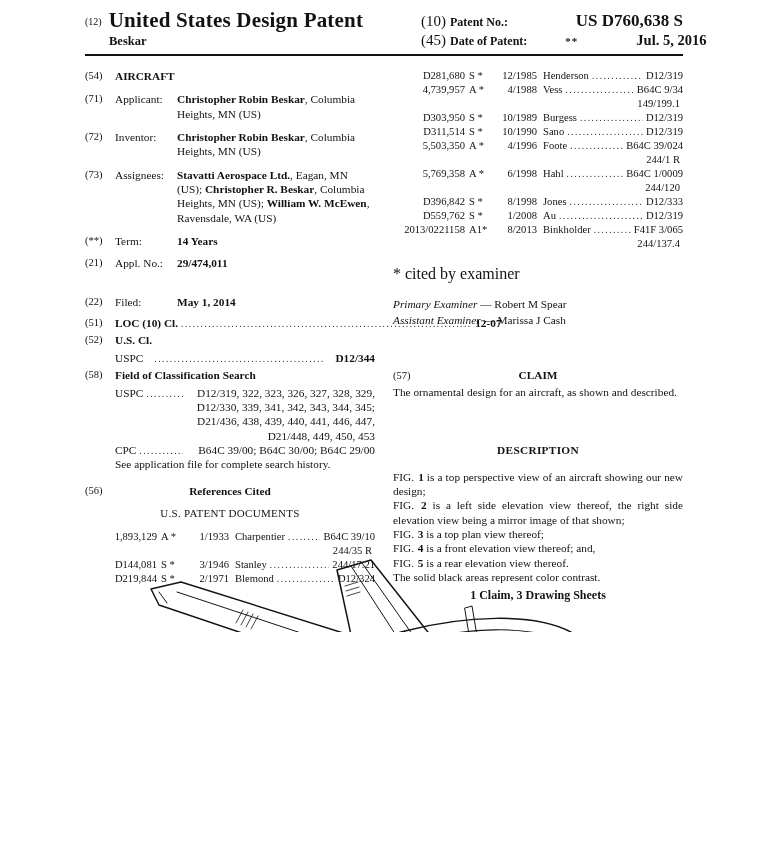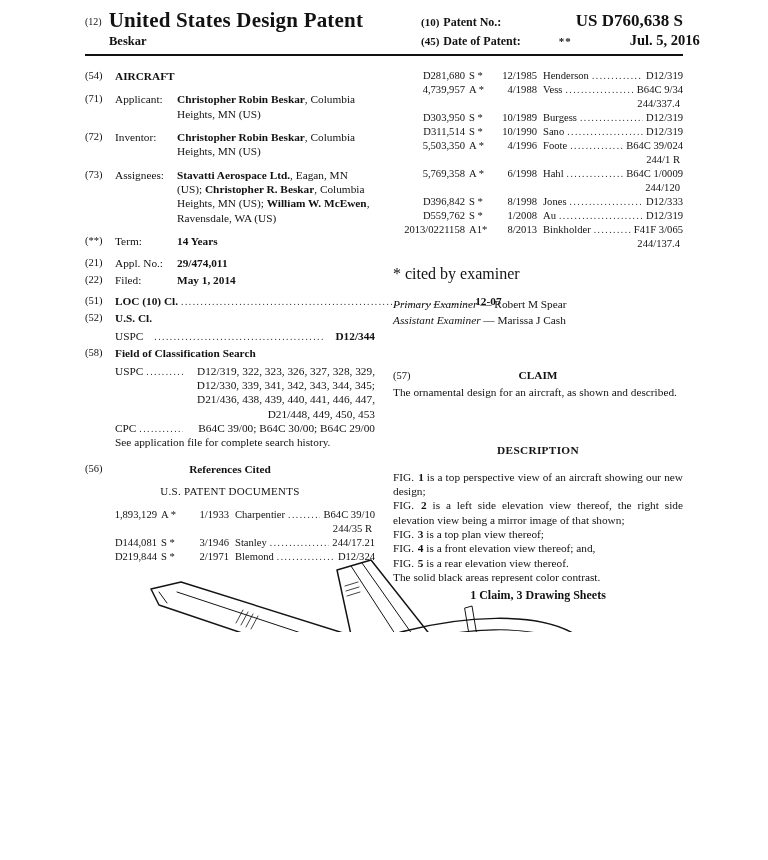--- a/index.html
+++ b/index.html
@@ -9,21 +9,21 @@
 
   
   .hdr { display:flex; justify-content:space-between; align-items:flex-start; }
   .t-row { display:flex; align-items:baseline; }
   .code12 { font-size:10px; margin-right:7px; position:relative; top:-2px; }
   .doc-title { font-size:21px; font-weight:bold; letter-spacing:.2px; white-space:nowrap; }
   .surname { font-size:12.5px; font-weight:bold; margin-left:24px; margin-top:1px; }
   .hdr-right { width:262px; font-weight:bold; padding-top:3px; }
   .hr-row1 { display:flex; justify-content:space-between; align-items:baseline; }
   .hr-row2 { display:flex; align-items:baseline; margin-top:1px;gap:38px; }
-  .small-code { font-size:11px; font-weight:bold; margin-right:4px; }
+  .small-code { font-size:15px; font-weight:normal; margin-right:4px; }
   .pn-label, .dp-label { font-size:12px; white-space:nowrap; }
   .dp-label { flex:1; }
   .pn-value { font-size:17px; white-space:nowrap; }
   .stars { font-size:11px; margin-right:20px; letter-spacing:1px; }
   .dp-value { font-size:14.5px; white-space:nowrap; }
   .rule { border-top:2px solid #121212; margin-top:5px; }
 
   
   .cols { display:flex; gap:18px; margin-top:13px; }
   .col { width:290px; font-size:11.3px; line-height:1.27; }
@@ -125,21 +125,21 @@
           <span class="lbl">Assignees:</span>
           <span class="val"><b>Stavatti Aerospace Ltd.</b><span>, Eagan, MN (US); </span><b>Christopher R. Beskar</b><span>, Columbia Heights, MN (US); </span><b>William W. McEwen</b><span>, Ravensdale, WA (US)</span></span>
         </div>
 
         <div class="sec-tight row" style="margin-bottom:8px">
           <span class="code">(**)</span>
           <span class="lbl">Term:</span>
           <span class="val"><b>14 Years</b></span>
         </div>
 
-        <div class="sec-tight row" style="margin-bottom:2px">
+        <div class="sec-tight row" style="margin-bottom:24px">
           <span class="code">(21)</span>
           <span class="lbl">Appl. No.:</span>
           <span class="val"><b>29/474,011</b></span>
         </div>
 
         <div class="sec-tight row" style="margin-bottom:7px">
           <span class="code">(22)</span>
           <span class="lbl">Filed:</span>
           <span class="val"><b>May 1, 2014</b></span>
         </div>
@@ -242,21 +242,21 @@
             <div class="ref-row">
               <span class="r-num">4,739,957</span>
               <span class="r-kind">A *</span>
               <span class="r-date">4/1988</span>
               <span class="r-main">
                 <span class="r-name">Vess</span>
                 <span class="dots r-dots"></span>
                 <span class="r-cls">B64C 9/34</span>
               </span>
             </div>
-            <div class="r-cont">244/337.4</div>
+            <div class="r-cont">149/199.1</div>
             <div class="ref-row">
               <span class="r-num">D303,950</span>
               <span class="r-kind">S *</span>
               <span class="r-date">10/1989</span>
               <span class="r-main">
                 <span class="r-name">Burgess</span>
                 <span class="dots r-dots"></span>
                 <span class="r-cls">D12/319</span>
               </span>
             </div>

